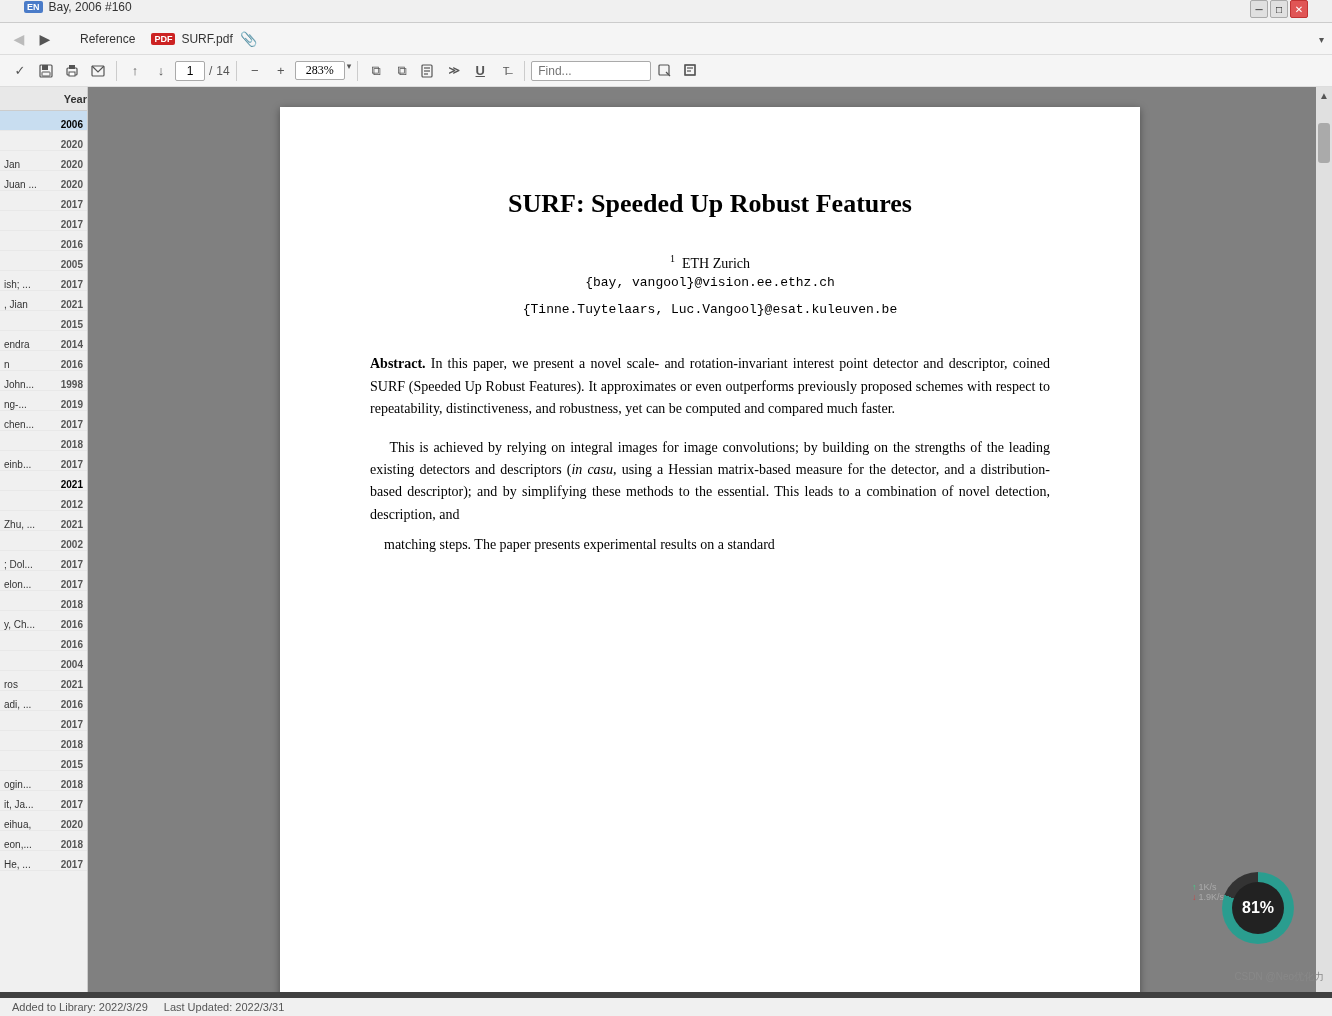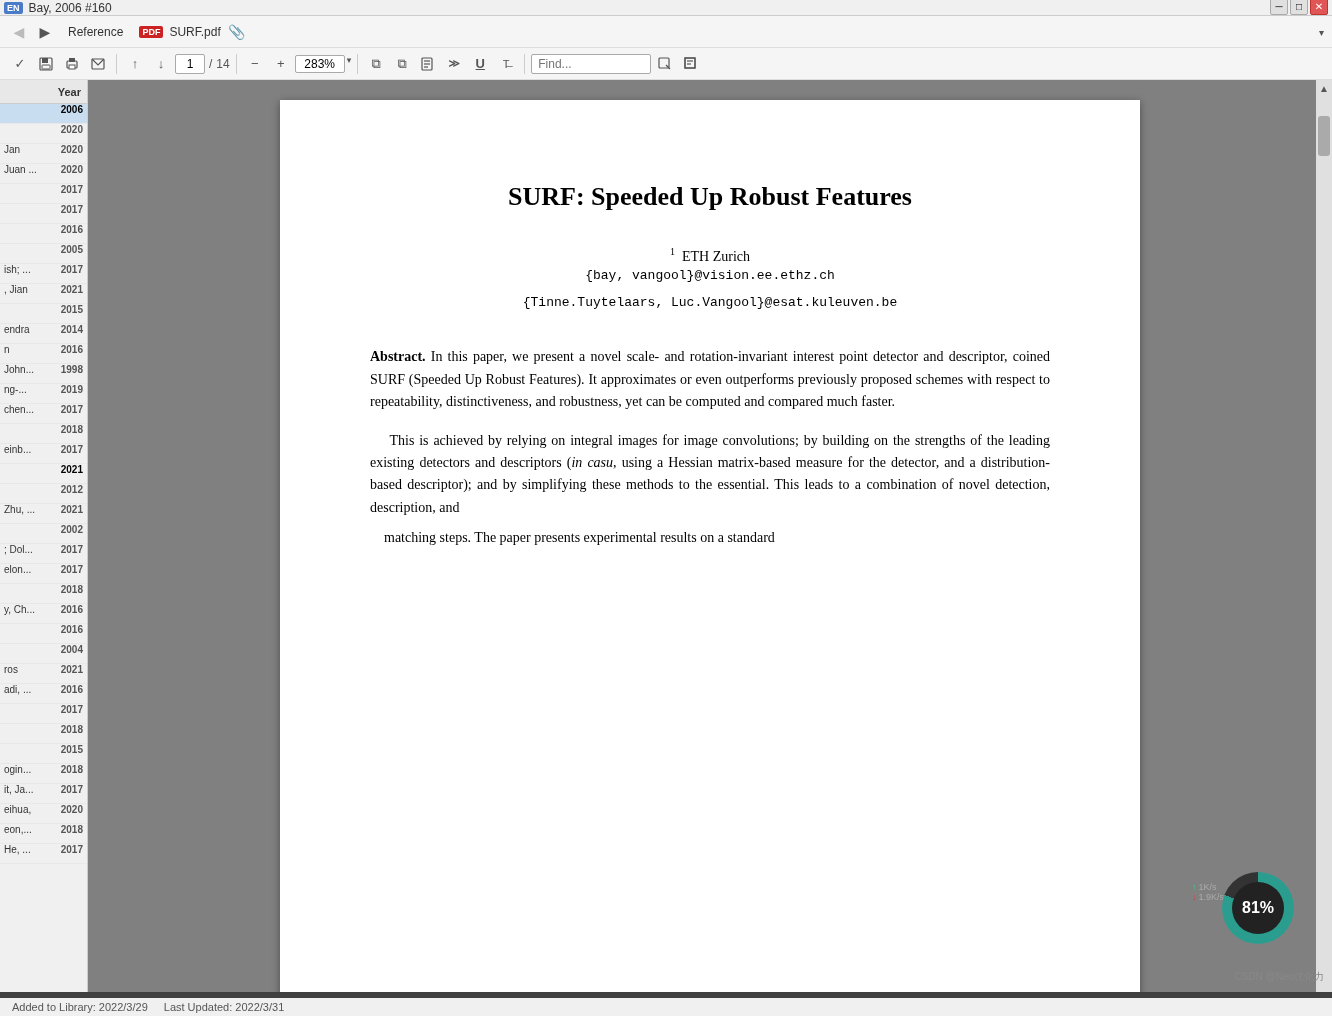--- a/index.html
+++ b/index.html
@@ -2,24 +2,24 @@
 <html><head>
   <meta charset="utf-8">
   <style>
     * { box-sizing: border-box; margin: 0; padding: 0; }
     body { font-family: Arial, sans-serif; font-size: 12px; background: #c8c8c8; width: 1332px; height: 1016px; overflow: hidden; display: flex; flex-direction: column; }
 
     
     .title-bar {
       background: #f0f0f0;
       border-bottom: 1px solid #ccc;
-      height: 16px;
-      display: flex;
-      align-items: flex-end;
-      padding: 0 4px;
+      height: 23px;
+      display: flex;
+      align-items: flex-start;
+      padding: 0 24px;
       justify-content: space-between;
     }
     .title-bar-left {
       display: flex;
       align-items: center;
       gap: 6px;
     }
     .title-bar-icon {
       background: #4a7bc8;
       color: white;
@@ -53,21 +53,21 @@
       gap: 4px;
     }
     .nav-btn {
       width: 22px; height: 22px;
       border: none; background: transparent;
       display: flex; align-items: center; justify-content: center;
       cursor: pointer; font-size: 14px; color: #555;
     }
     .nav-btn.disabled { color: #bbb; cursor: default; }
     .ref-label {
-      font-size: 12px; color: #333; margin-left: 8px;
+      font-size: 12px; color: #333; margin-left: 20px;
     }
     .pdf-badge {
       background: #cc2222;
       color: white;
       font-size: 9px;
       font-weight: bold;
       padding: 1px 3px;
       border-radius: 2px;
       margin-right: 2px;
     }
@@ -103,21 +103,21 @@
       display: flex; align-items: center; gap: 4px;
     }
     .page-input {
       width: 30px; height: 20px;
       border: 1px solid #aaa;
       text-align: center; font-size: 12px;
       border-radius: 2px;
     }
     .page-total { font-size: 12px; color: #555; }
     .zoom-display {
-      display: flex; align-items: flex-start; gap: 2px;
+      display: flex; align-items: flex-start; gap: 2px; font-family: Liberation Serif, serif;
     }
     .zoom-value {
       border: 1px solid #aaa;
       padding: 1px 6px;
       font-size: 12px;
       border-radius: 2px;
       background: white;
       min-width: 50px; text-align: center;
     }
     .find-box {
@@ -148,32 +148,31 @@
     .sidebar-header {
       display: flex;
       border-bottom: 1px solid #ccc;
       background: #e8e8e8;
       height: 24px;
       align-items: center;
     }
     .sidebar-col-year {
       flex: 1;
       text-align: right;
-      padding-right: 6px;
       font-size: 11px;
       font-weight: bold;
       color: #333;
     }
     .sidebar-list {
       flex: 1;
       overflow-y: auto;
     }
     .sidebar-item {
       display: flex;
-      align-items: flex-start;
+      align-items: flex-end;
       height: 20px;
       padding: 0 4px;
       border-bottom: 1px solid #e8e8e8;
       cursor: pointer;
     }
     .sidebar-item.active { background: #c8ddf0; }
     .sidebar-item-name {
       flex: 1;
       font-size: 10px;
       color: #333;

